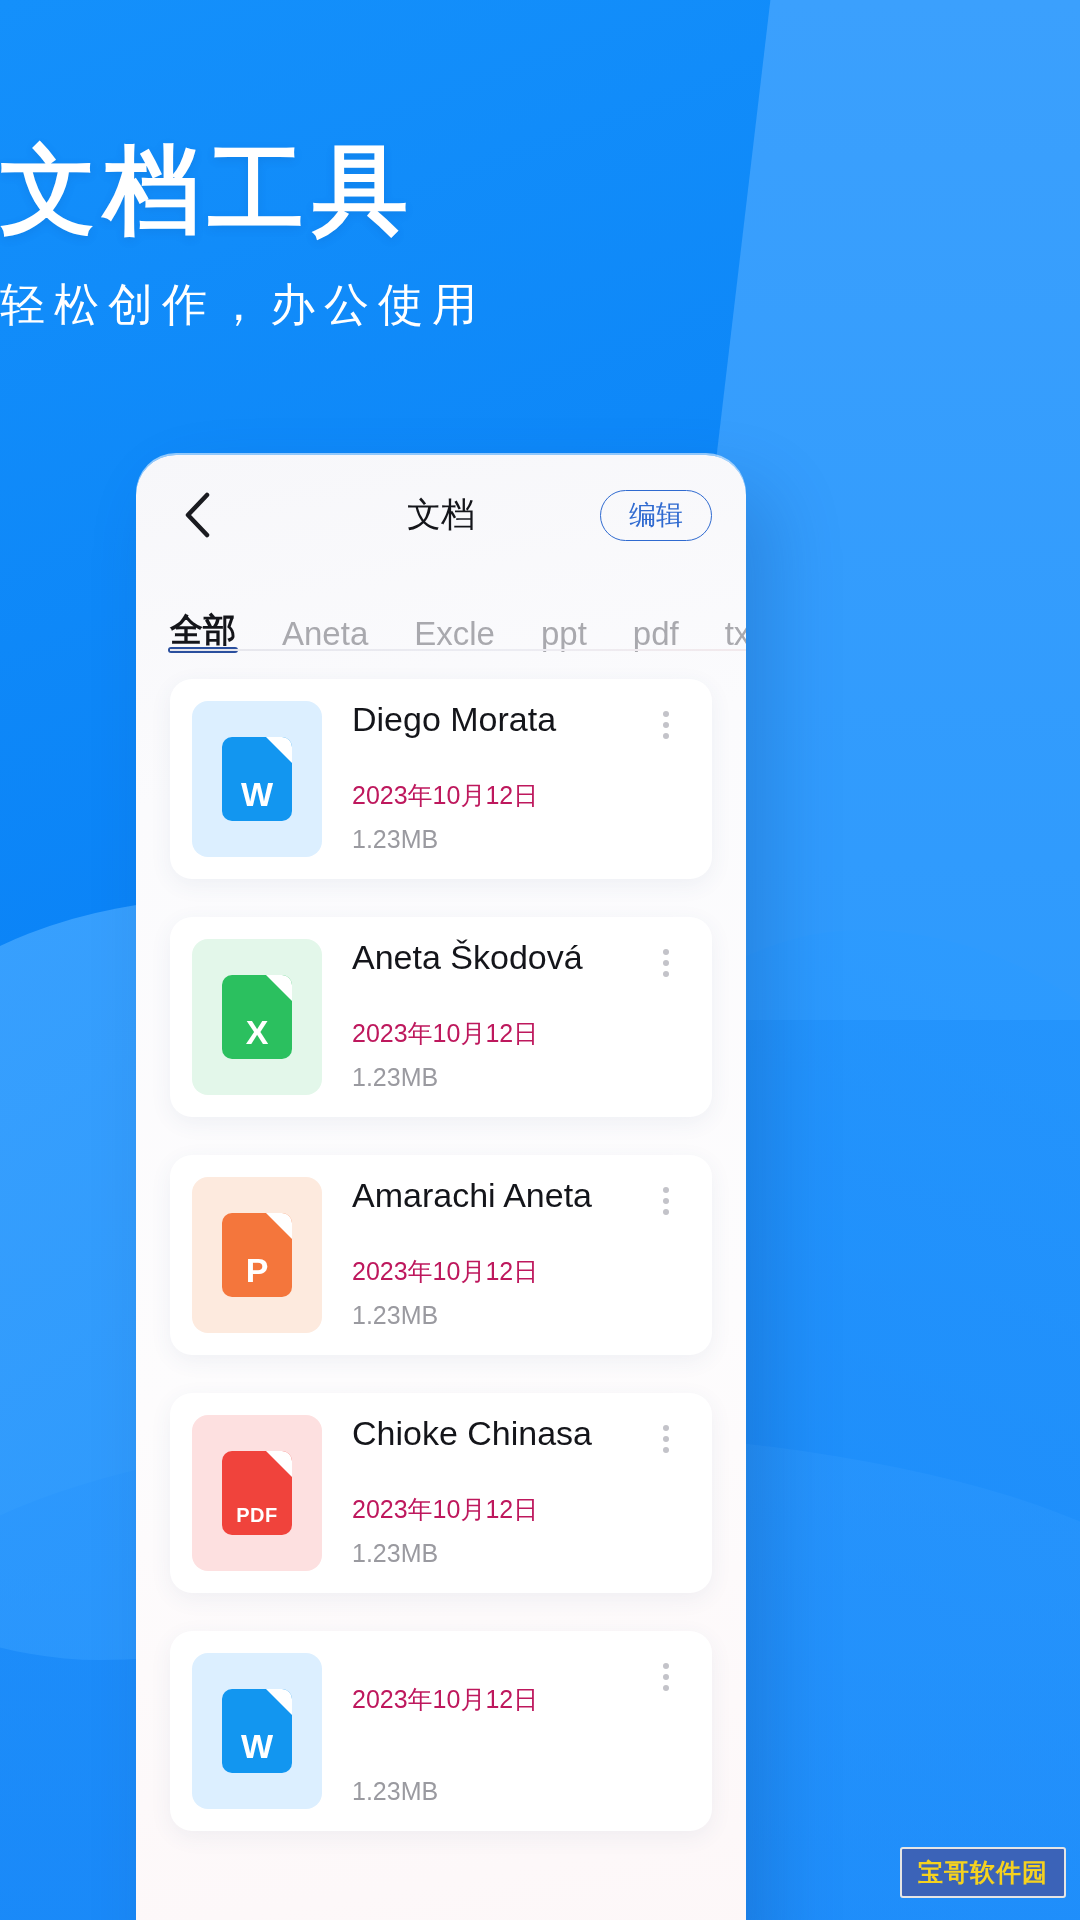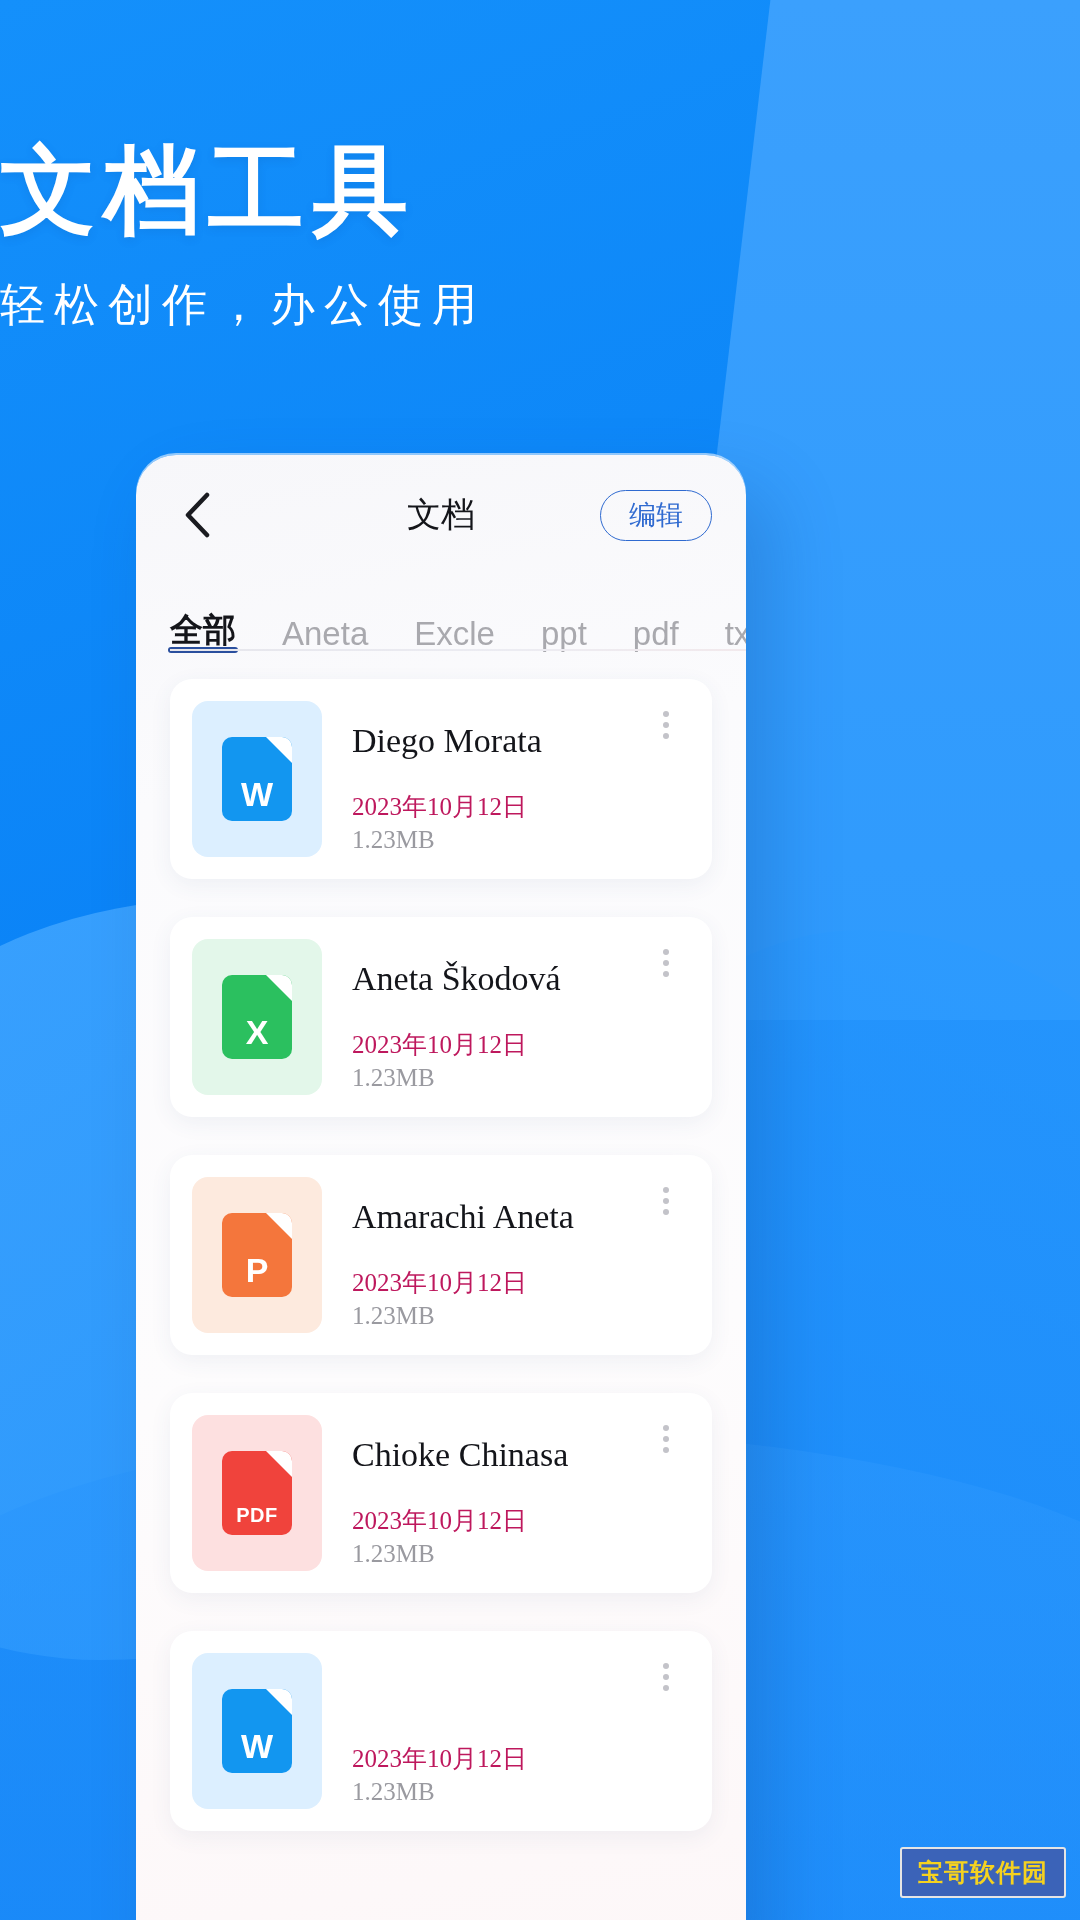--- a/index.html
+++ b/index.html
@@ -111,21 +111,21 @@
     box-shadow:0 6px 22px rgba(60,80,130,.07);
     display:flex; align-items:stretch;
     padding:22px 22px 22px 22px; margin-bottom:38px;
     position:relative; min-height:178px;
   }
   .doc-thumb {
     width:130px; height:156px; border-radius:16px;
     display:flex; align-items:center; justify-content:center;
     flex:0 0 auto;
   }
-  .doc-body { flex:1; padding-left:30px; display:flex; flex-direction:column; justify-content:flex-end;font-family:Liberation Serif, serif; }
+  .doc-body { flex:1; padding-left:30px; display:flex; flex-direction:column; justify-content:space-between; }
   .doc-name {
     font-size:34px; color:#14151a; font-weight:500; line-height:1.1;
   }
   .doc-date { margin-top:30px; font-size:25px; color:#be185d; line-height:1.35; }
   .doc-size { font-size:25px; color:#9a9aa0; line-height:1.35; }
   .doc-more {
     position:absolute; right:26px; top:26px;
     width:40px; height:40px; display:flex; flex-direction:column;
     align-items:center; justify-content:center; gap:5px; cursor:pointer;
   }

